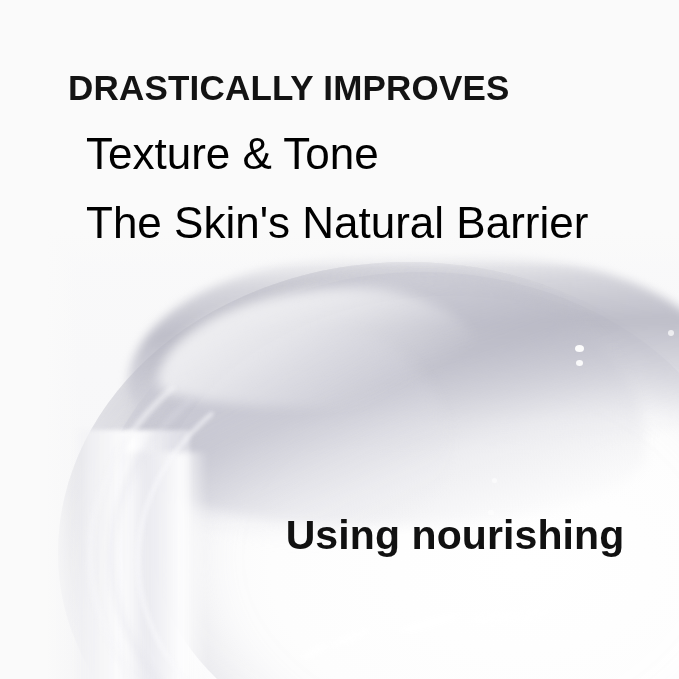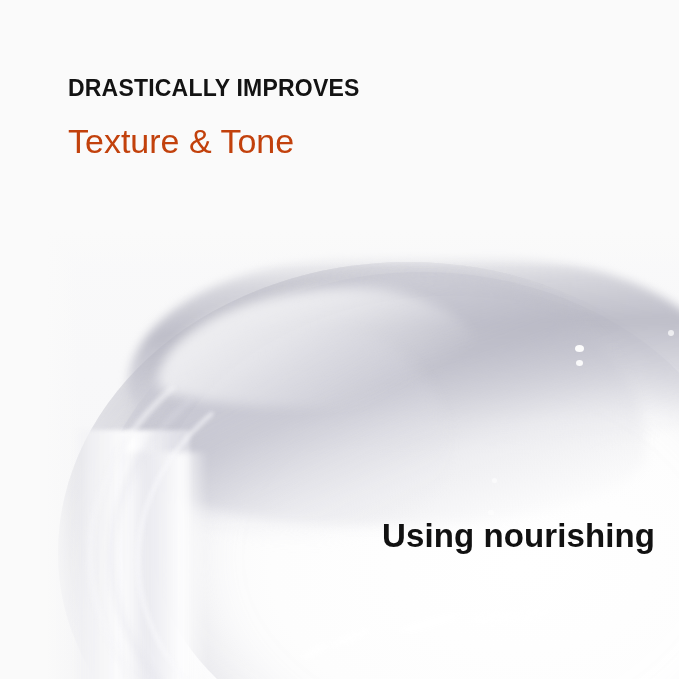--- a/index.html
+++ b/index.html
@@ -286,53 +286,52 @@
   }
 
   
   .text-top {
     position: absolute;
     left: 68px;
     top: 66px;
     width: 580px;
   }
   .headline {
-    font-size: 23px;
+    font-size: 35px;
     font-weight: bold;
     letter-spacing: 0.2px;
     color: #131313;
     line-height: 44px;
     margin: 0 0 6px 0;
     white-space: nowrap;
   }
   .subline {
-    font-size: 34px;
+    font-size: 44px;
     font-weight: normal;
-    color: #c2410c;
+    color: #000000;
     line-height: 51px;
-    margin: 0;
+    margin: 18px;
     white-space: nowrap;
   }
 
   .text-bottom {
     position: absolute;
     left: 255px;
     top: 508px;
     width: 400px;
     text-align: center;
   }
   .cta-line {
-    font-size: 33px;
+    font-size: 41px;
     font-weight: bold;
     color: #111111;
     line-height: 55px;
     margin: 0;
     letter-spacing: 0.1px;
     white-space: nowrap;
-    text-align: right;
   }
 </style>
 </head>
 <body>
 
 <div id="poster">
 
   <div class="photo-layer">
     <div class="bg-wash"></div>
 
@@ -365,19 +364,20 @@
     <div class="bubble bubble-4"></div>
     <div class="bubble bubble-5"></div>
 
     <div class="corner-left"></div>
     <div class="corner-top"></div>
   </div>
 
   <div class="text-top">
     <p class="headline">DRASTICALLY IMPROVES</p>
     <p class="subline">Texture &amp; Tone</p>
+    <p class="subline">The Skin's Natural Barrier</p>
   </div>
 
   <div class="text-bottom">
     <p class="cta-line">Using nourishing</p>
   </div>
 
 </div>
 
 </body></html>

